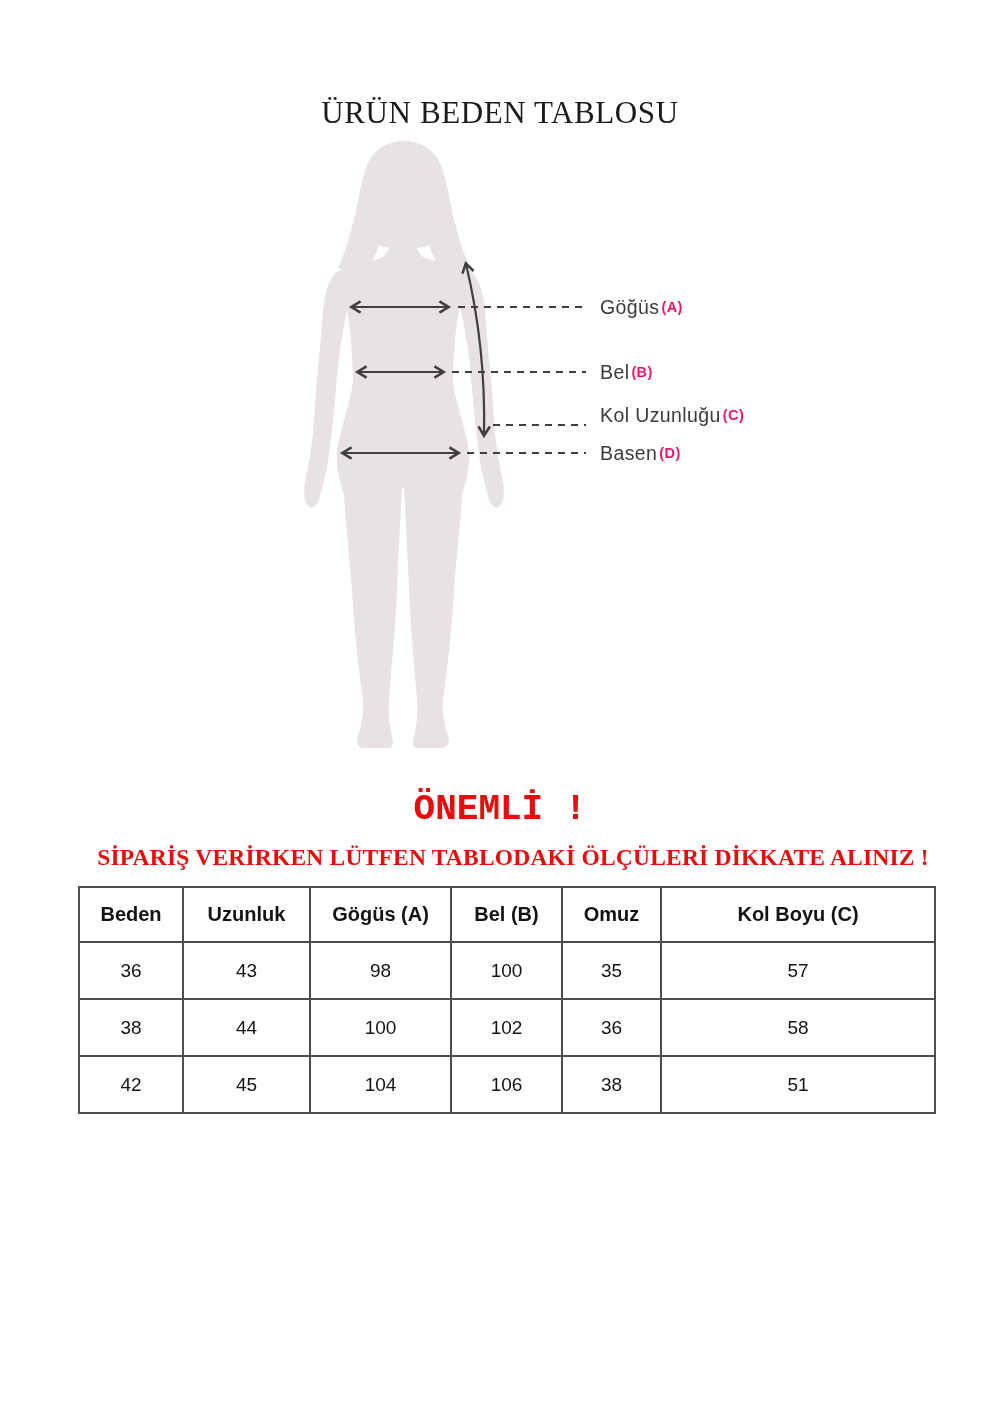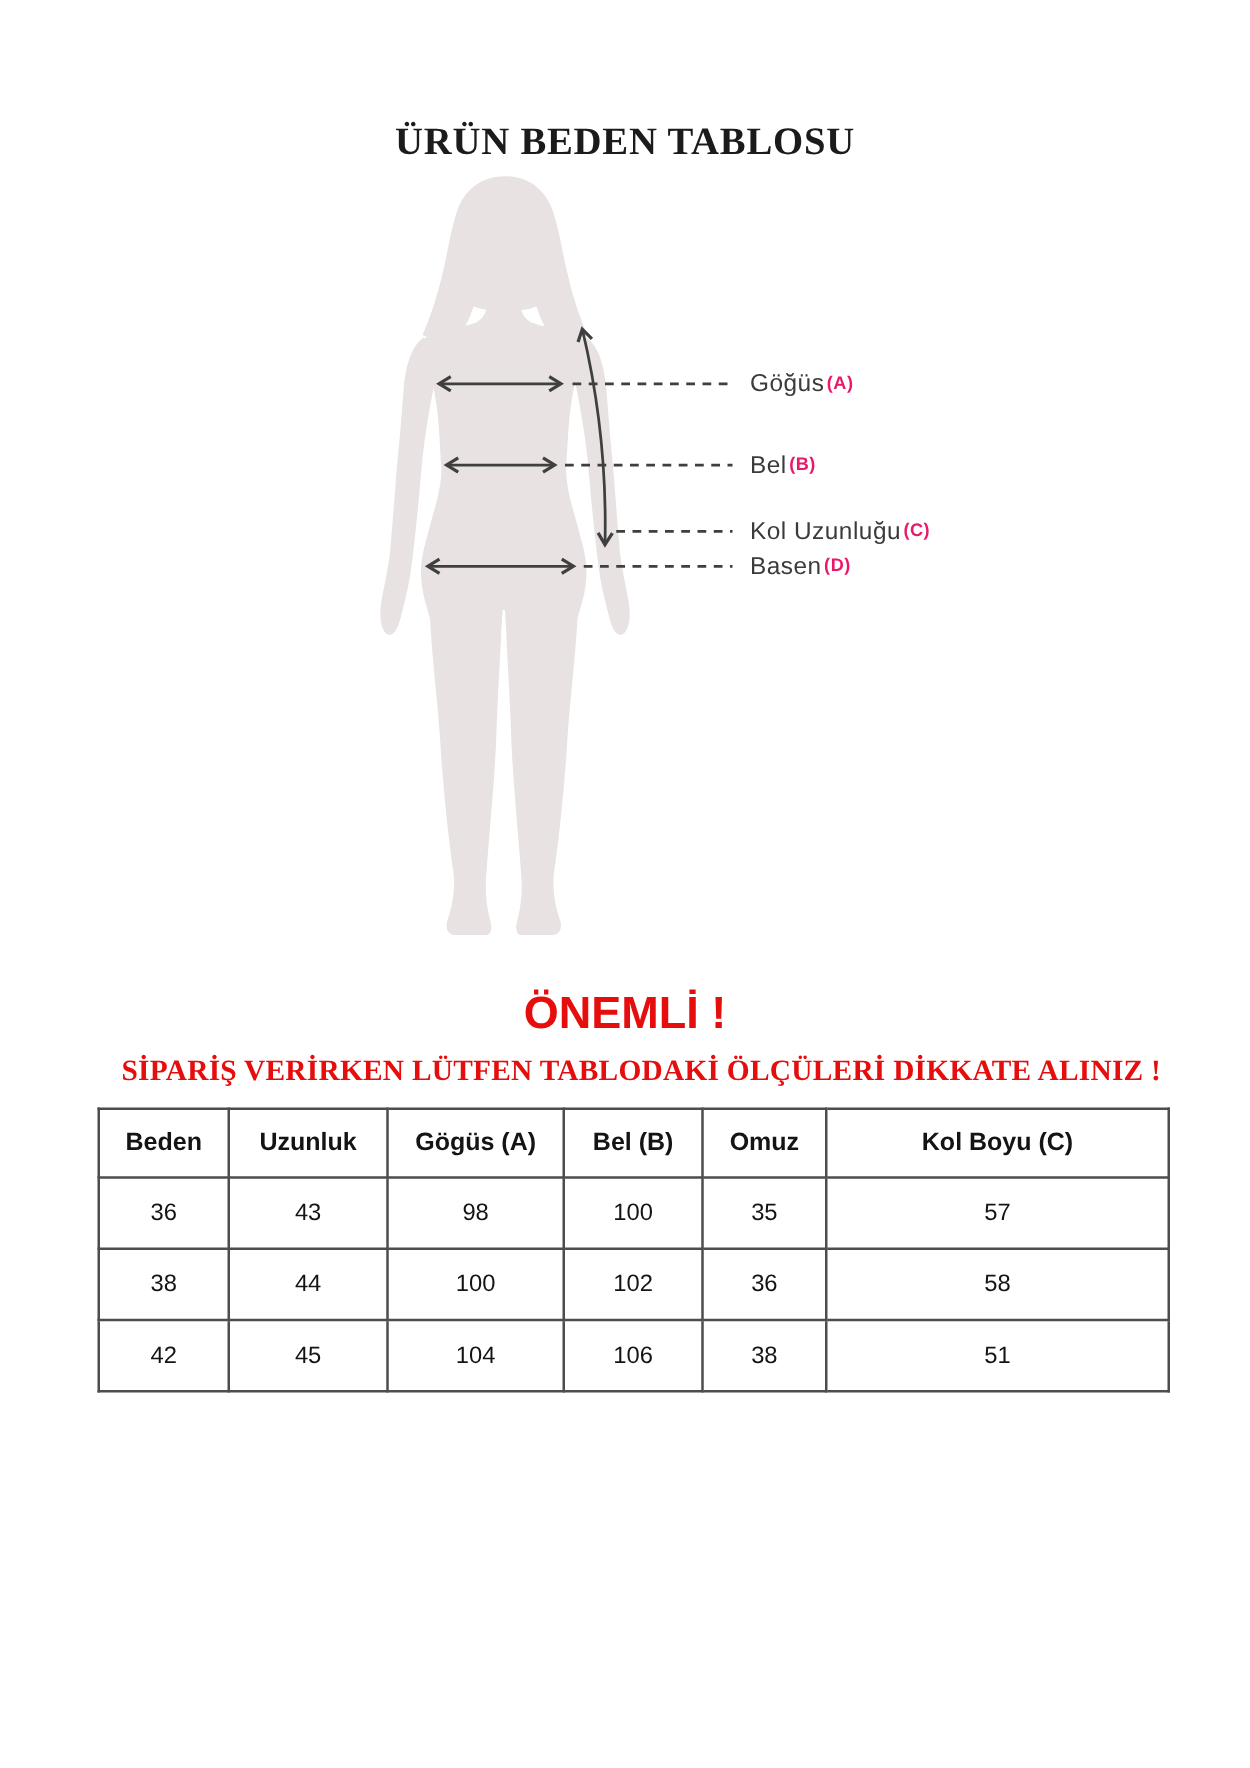--- a/index.html
+++ b/index.html
@@ -10,21 +10,21 @@
     background:#ffffff;
     font-family:"Liberation Sans", sans-serif;
     overflow:hidden;
   }
   .page-title{
     position:absolute;
     top:74px; left:0; width:100%;
     text-align:center;
     font-family:"Liberation Serif", serif;
     font-size:31px;
-    font-weight:700;
+    font-weight:400;
     letter-spacing:0.6px;
     color:#1b1b1b;
   }
   .figure-wrap{position:absolute;top:0;left:0;width:1000px;height:780px;}
   .figure-wrap svg{position:absolute;top:0;left:0;}
   .diagram-label{
     position:absolute;
     left:600px;
     font-size:19.5px;
     color:#3b3b3b;
@@ -37,21 +37,21 @@
     font-weight:bold;
     color:#e9186b;
     position:relative;
     top:-2px;
     margin-left:2px;
   }
   .notice-heading{
     position:absolute;
     top:789px; left:0; width:100%;
     text-align:center;
-    font-family:Liberation Sans, sans-serif;
+    font-family:Liberation Mono, monospace;
     font-size:36px;
     font-weight:bold;
     color:#e60d0d;
   }
   .notice-warning{
     position:absolute;
     top:844px; left:0; width:100%;
     text-align:center;
     font-family:"Liberation Serif", serif;
     font-size:23.5px;
@@ -198,21 +198,21 @@
       <line x1="493" y1="425" x2="586" y2="425" stroke="#3f3f3f" stroke-width="2.2" stroke-dasharray="7 6"></line>
       <line x1="467" y1="453" x2="586" y2="453" stroke="#3f3f3f" stroke-width="2.2" stroke-dasharray="7 6"></line>
     </svg>
 
     <div class="diagram-label" style="top:296px;">
       <span>Göğüs</span><span class="marker">(A)</span>
     </div>
     <div class="diagram-label" style="top:361px;">
       <span>Bel</span><span class="marker">(B)</span>
     </div>
-    <div class="diagram-label" style="top:414px;">
+    <div class="diagram-label" style="top:404px;">
       <span>Kol Uzunluğu</span><span class="marker">(C)</span>
     </div>
     <div class="diagram-label" style="top:442px;">
       <span>Basen</span><span class="marker">(D)</span>
     </div>
   </div>
 
   <div class="notice-heading">ÖNEMLİ !</div>
   <div class="notice-warning">SİPARİŞ VERİRKEN LÜTFEN TABLODAKİ ÖLÇÜLERİ DİKKATE ALINIZ !</div>
 

